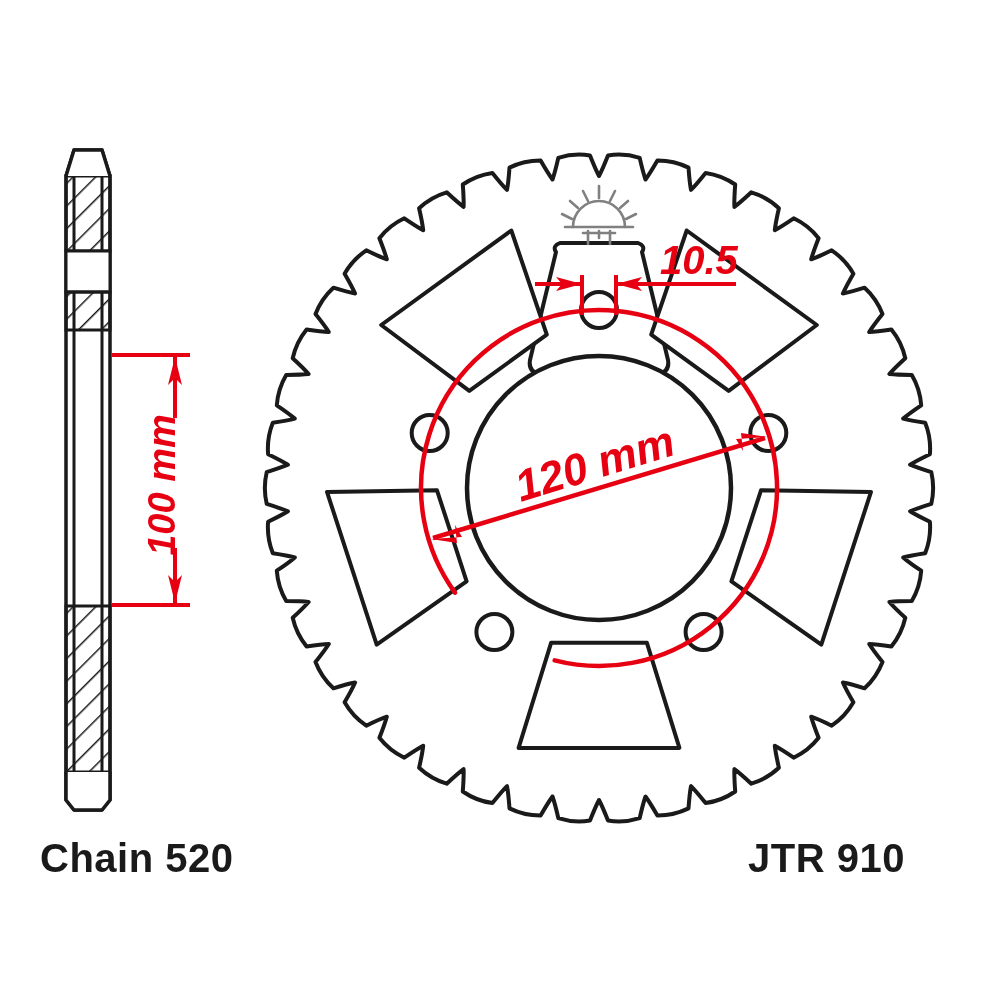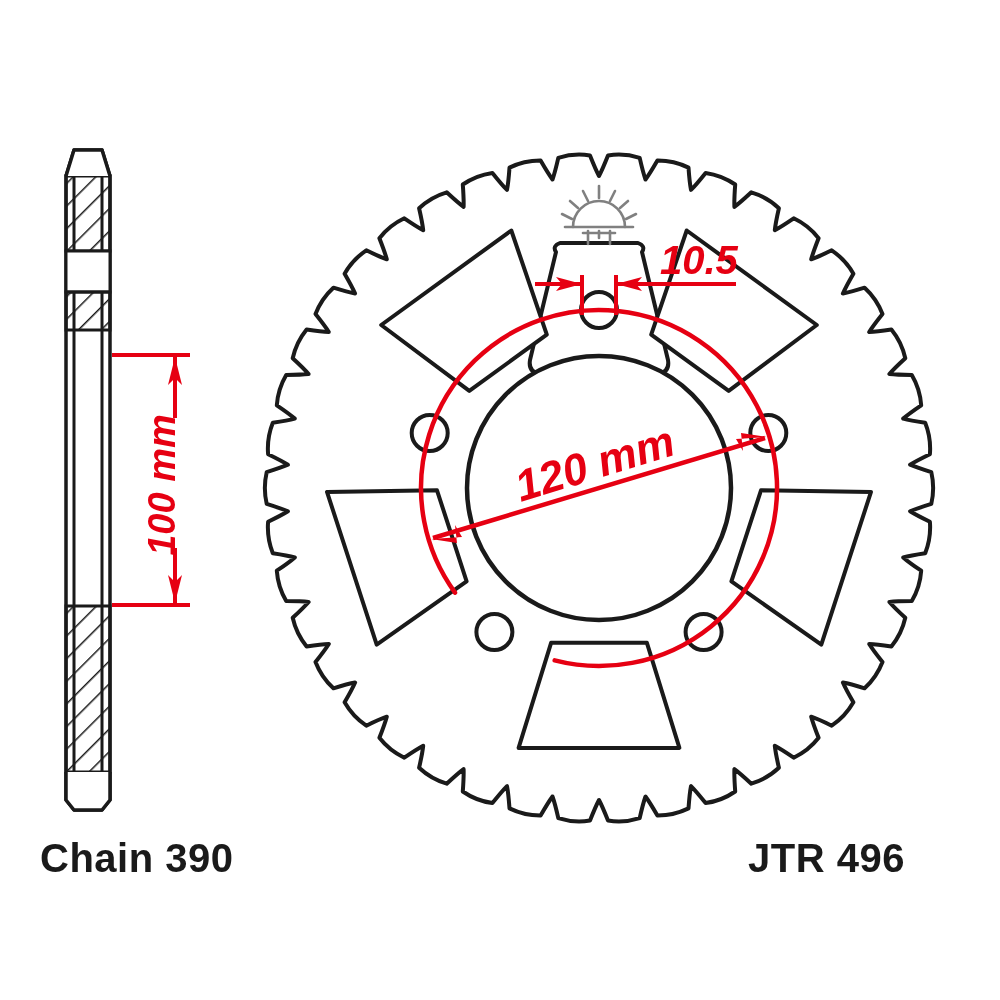--- a/index.html
+++ b/index.html
@@ -167,17 +167,17 @@
         <line x1="535" y1="284" x2="582" y2="284" stroke-width="4"></line>
         <line x1="616" y1="284" x2="736" y2="284" stroke-width="4"></line>
         <polygon points="582,284 556,277 562,284 556,291" stroke="none"></polygon>
         <polygon points="616,284 642,277 636,284 642,291" stroke="none"></polygon>
         <text x="660" y="274" font-family="Liberation Sans, sans-serif" font-size="40" font-style="italic" font-weight="bold" fill="#e60012" stroke="none">10.5</text>
       </g>
 
     </g>
   </svg>
 
-  <div class="label-bottom" id="chain-label">Chain 390</div>
+  <div class="label-bottom" id="chain-label">Chain 520</div>
 
-  <div class="label-bottom" id="part-label">JTR 496</div>
+  <div class="label-bottom" id="part-label">JTR 910</div>
 
 </div>
 
 </body></html>

